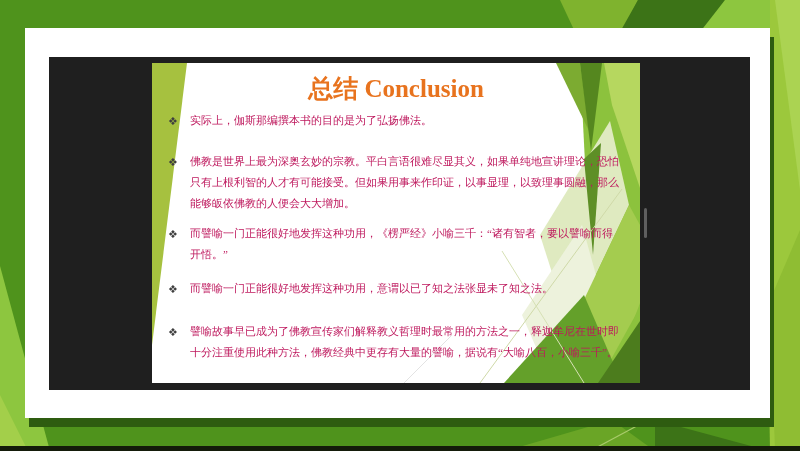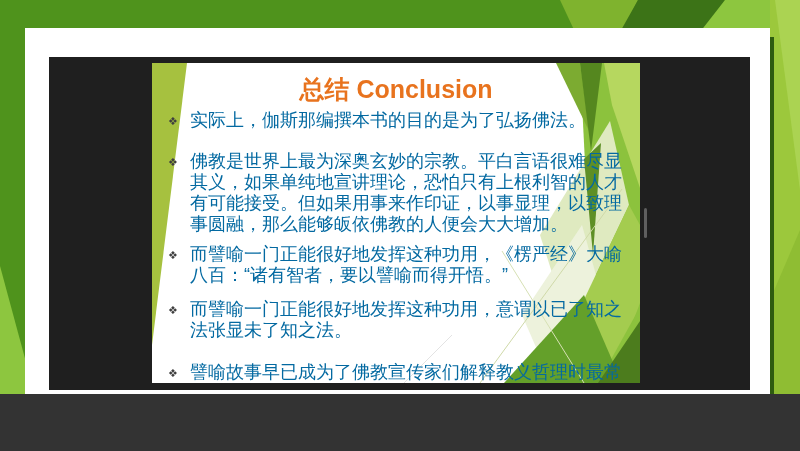--- a/index.html
+++ b/index.html
@@ -1,18 +1,18 @@
 <!DOCTYPE html>
 <html><head>
 <meta charset="utf-8">
 <style>
   html,body{margin:0;padding:0;background:#333;}
   .stage{
-    position:relative;width:800px;height:394px;overflow:hidden;
-    font-family:Liberation Sans, sans-serif;
+    position:relative;width:800px;height:451px;overflow:hidden;
+    font-family:Liberation Serif, serif;
   }
   .bg-svg{position:absolute;left:0;top:0;}
   .card{
     position:absolute;left:25px;top:28px;width:745px;height:390px;
     background:#ffffff;box-shadow:4px 9px 0 #2e5c10;
   }
   .screen{
     position:absolute;left:24px;top:29px;width:701px;height:333px;
     background:#1f1f1f;
   }
@@ -31,21 +31,21 @@
   }
   .bullet{display:flex;align-items:flex-start;}
   .bullet:nth-child(1){margin-bottom:19px;}
   .bullet:nth-child(2){margin-bottom:9px;}
   .bullet:nth-child(3){margin-bottom:13px;}
   .bullet:nth-child(4){margin-bottom:21px;}
   .bullet .marker{
     flex:0 0 22px;font-size:11px;line-height:21px;padding-top:1px;color:#3f3f3f;
   }
   .bullet .text{
-    width:432px;font-size:18px;line-height:21px;color:#0369a1;
+    width:432px;font-size:11px;line-height:21px;color:#be185d;
     word-break:break-all;
   }
   .scroll-thumb{
     position:absolute;left:595px;top:151px;width:3px;height:30px;
     background:#5f5f5f;border-radius:2px;
   }
 </style>
 </head>
 <body>
 
@@ -105,21 +105,21 @@
     <span class="text">实际上，伽斯那编撰本书的目的是为了弘扬佛法。</span>
   </div>
 
   <div class="bullet">
     <span class="marker">❖</span>
     <span class="text">佛教是世界上最为深奥玄妙的宗教。平白言语很难尽显其义，如果单纯地宣讲理论，恐怕只有上根利智的人才有可能接受。但如果用事来作印证，以事显理，以致理事圆融，那么能够皈依佛教的人便会大大增加。</span>
   </div>
 
   <div class="bullet">
     <span class="marker">❖</span>
-    <span class="text">而譬喻一门正能很好地发挥这种功用，《楞严经》大喻八百：“诸有智者，要以譬喻而得开悟。”</span>
+    <span class="text">而譬喻一门正能很好地发挥这种功用，《楞严经》小喻三千：“诸有智者，要以譬喻而得开悟。”</span>
   </div>
 
   <div class="bullet">
     <span class="marker">❖</span>
     <span class="text">而譬喻一门正能很好地发挥这种功用，意谓以已了知之法张显未了知之法。</span>
   </div>
 
   <div class="bullet">
     <span class="marker">❖</span>
     <span class="text">譬喻故事早已成为了佛教宣传家们解释教义哲理时最常用的方法之一，释迦牟尼在世时即十分注重使用此种方法，佛教经典中更存有大量的譬喻，据说有“大喻八百，小喻三千”。</span>

